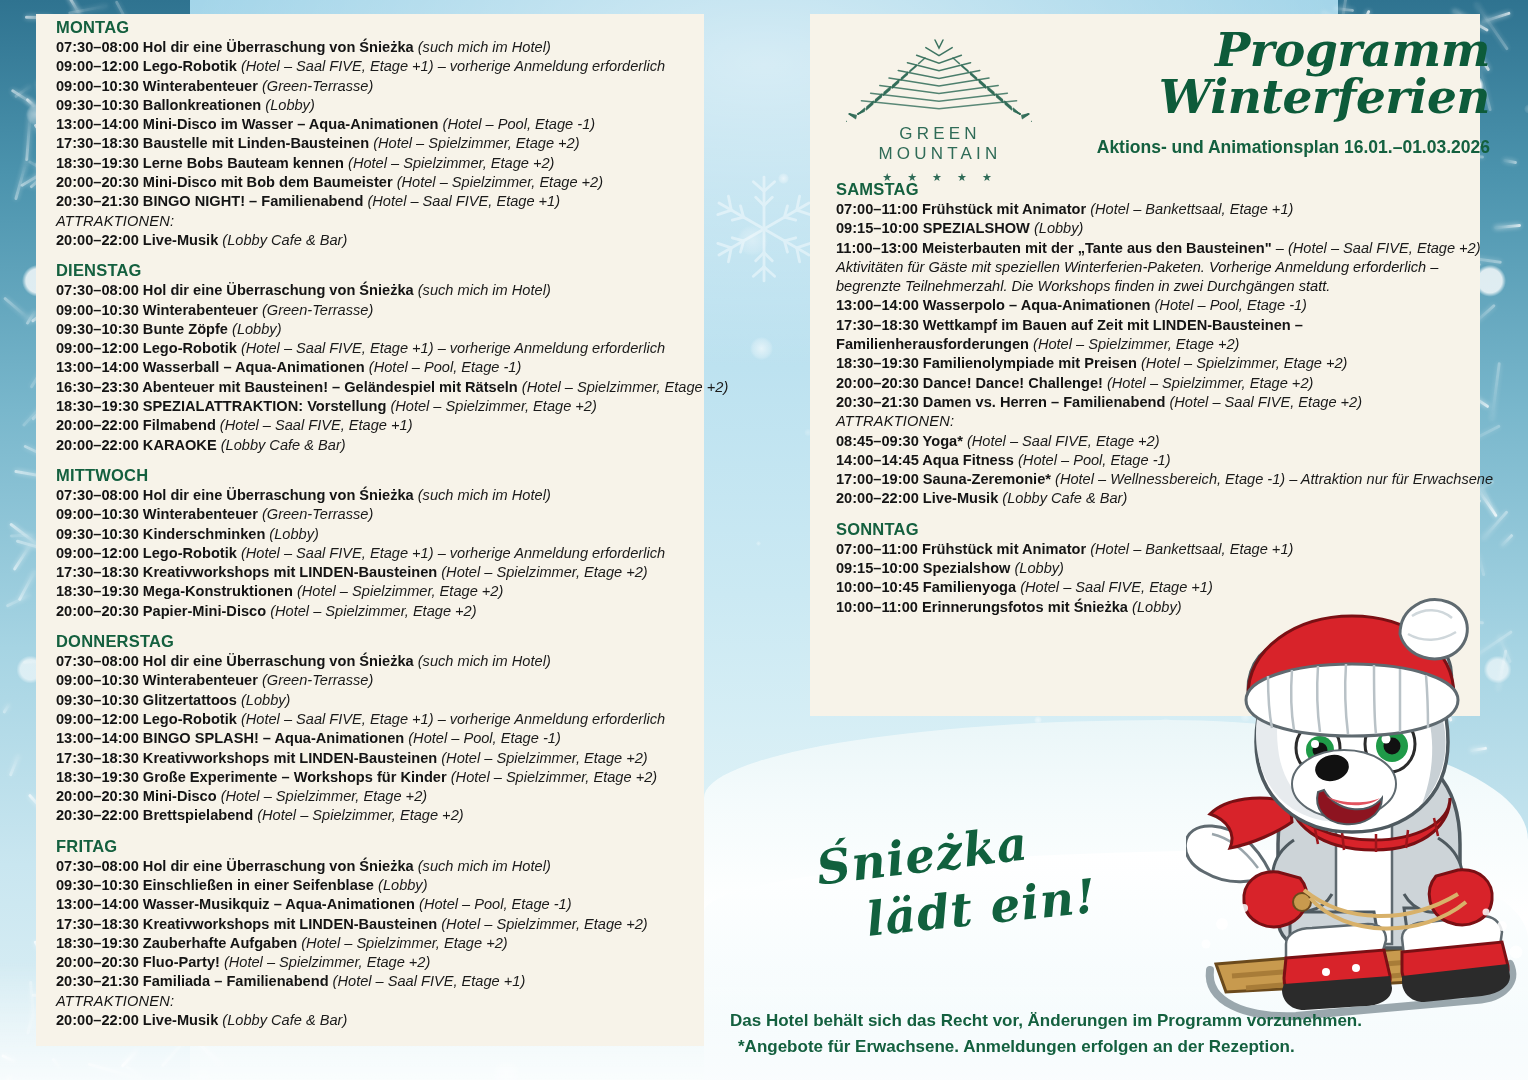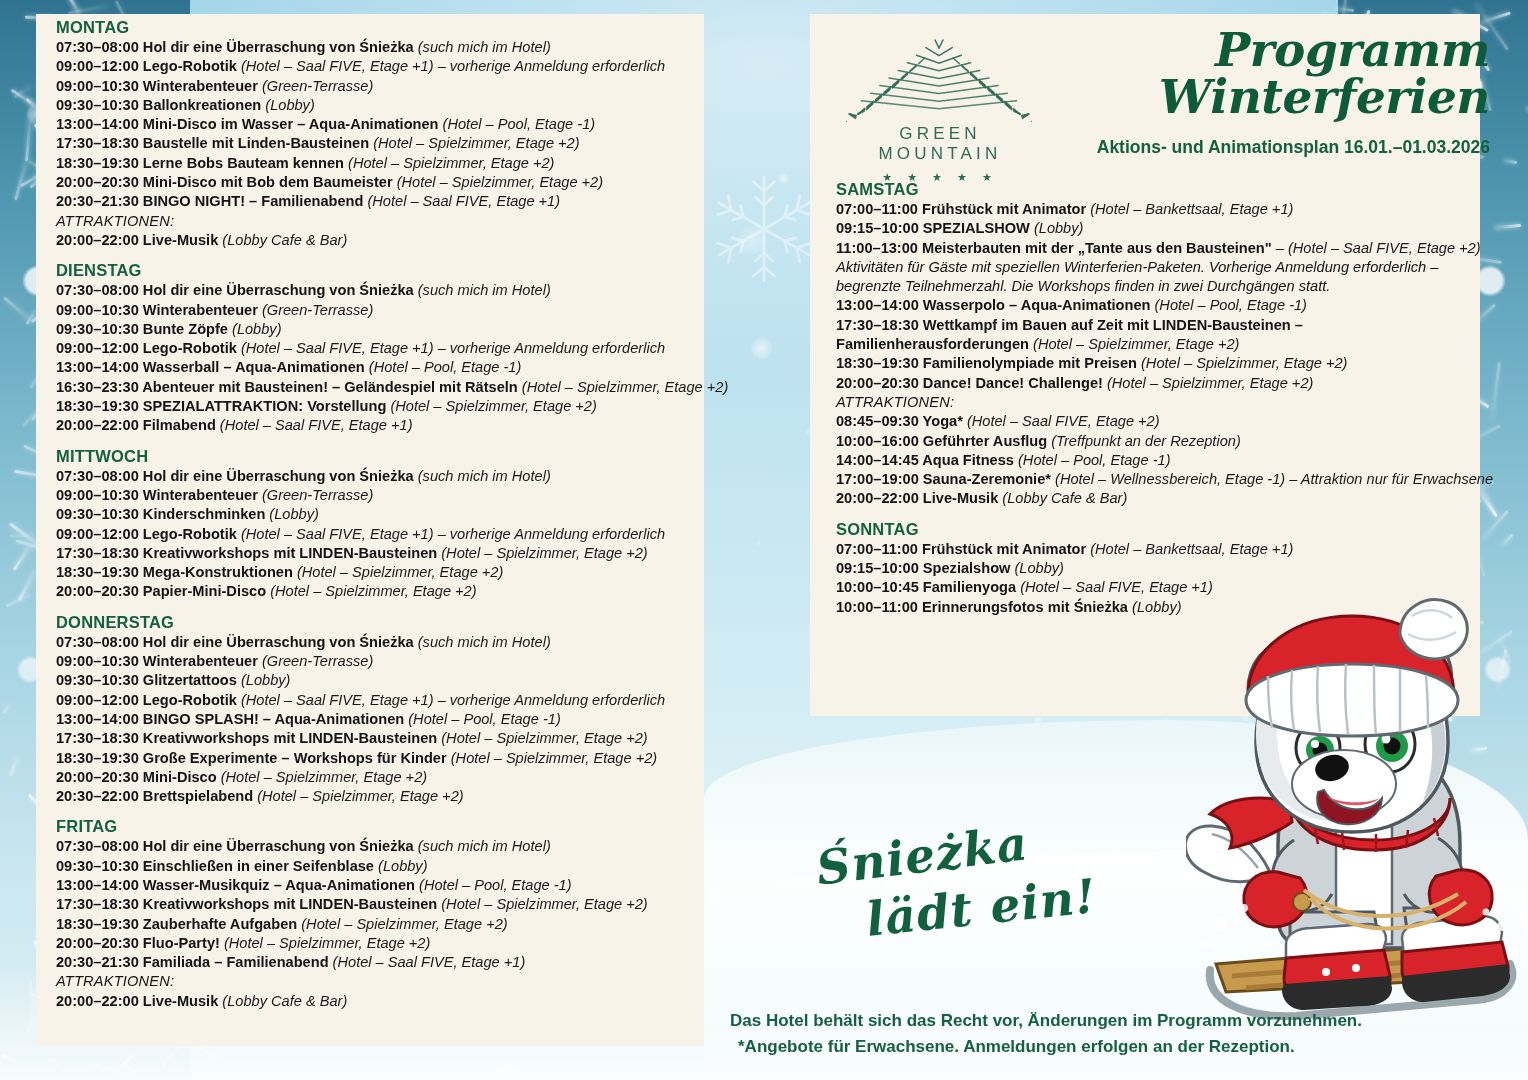--- a/index.html
+++ b/index.html
@@ -608,20 +608,21 @@
     <div class="day-block">
       <div class="day-title">DIENSTAG</div>
       <div class="entry"><span class="t">07:30–08:00</span><span class="n"> Hol dir eine Überraschung von Śnieżka</span><span class="p"> (such mich im Hotel)</span></div>
       <div class="entry"><span class="t">09:00–10:30</span><span class="n"> Winterabenteuer</span><span class="p"> (Green-Terrasse)</span></div>
       <div class="entry"><span class="t">09:30–10:30</span><span class="n"> Bunte Zöpfe</span><span class="p"> (Lobby)</span></div>
       <div class="entry"><span class="t">09:00–12:00</span><span class="n"> Lego-Robotik</span><span class="p"> (Hotel – Saal FIVE, Etage +1) – vorherige Anmeldung erforderlich</span></div>
       <div class="entry"><span class="t">13:00–14:00</span><span class="n"> Wasserball – Aqua-Animationen</span><span class="p"> (Hotel – Pool, Etage -1)</span></div>
       <div class="entry"><span class="t">16:30–23:30</span><span class="n"> Abenteuer mit Bausteinen! – Geländespiel mit Rätseln</span><span class="p"> (Hotel – Spielzimmer, Etage +2)</span></div>
       <div class="entry"><span class="t">18:30–19:30</span><span class="n"> SPEZIALATTRAKTION: Vorstellung</span><span class="p"> (Hotel – Spielzimmer, Etage +2)</span></div>
       <div class="entry"><span class="t">20:00–22:00</span><span class="n"> Filmabend</span><span class="p"> (Hotel – Saal FIVE, Etage +1)</span></div>
+      <div class="entry"><span class="t">20:00–22:00</span><span class="n"> KARAOKE</span><span class="p"> (Lobby Cafe &amp; Bar)</span></div>
     </div>
     <div class="day-block">
       <div class="day-title">MITTWOCH</div>
       <div class="entry"><span class="t">07:30–08:00</span><span class="n"> Hol dir eine Überraschung von Śnieżka</span><span class="p"> (such mich im Hotel)</span></div>
       <div class="entry"><span class="t">09:00–10:30</span><span class="n"> Winterabenteuer</span><span class="p"> (Green-Terrasse)</span></div>
       <div class="entry"><span class="t">09:30–10:30</span><span class="n"> Kinderschminken</span><span class="p"> (Lobby)</span></div>
       <div class="entry"><span class="t">09:00–12:00</span><span class="n"> Lego-Robotik</span><span class="p"> (Hotel – Saal FIVE, Etage +1) – vorherige Anmeldung erforderlich</span></div>
       <div class="entry"><span class="t">17:30–18:30</span><span class="n"> Kreativworkshops mit LINDEN-Bausteinen</span><span class="p"> (Hotel – Spielzimmer, Etage +2)</span></div>
       <div class="entry"><span class="t">18:30–19:30</span><span class="n"> Mega-Konstruktionen</span><span class="p"> (Hotel – Spielzimmer, Etage +2)</span></div>
       <div class="entry"><span class="t">20:00–20:30</span><span class="n"> Papier-Mini-Disco</span><span class="p"> (Hotel – Spielzimmer, Etage +2)</span></div>
@@ -752,23 +753,23 @@
     <div class="day-block">
       <div class="day-title">SAMSTAG</div>
       <div class="entry"><span class="t">07:00–11:00</span><span class="n"> Frühstück mit Animator</span><span class="p"> (Hotel – Bankettsaal, Etage +1)</span></div>
       <div class="entry"><span class="t">09:15–10:00</span><span class="n"> SPEZIALSHOW</span><span class="p"> (Lobby)</span></div>
       <div class="entry"><span class="t">11:00–13:00</span><span class="n"> Meisterbauten mit der „Tante aus den Bausteinen"</span><span class="p"> – (Hotel – Saal FIVE, Etage +2)</span></div>
       <div class="entry note">Aktivitäten für Gäste mit speziellen Winterferien-Paketen. Vorherige Anmeldung erforderlich – begrenzte Teilnehmerzahl. Die Workshops finden in zwei Durchgängen statt.</div>
       <div class="entry"><span class="t">13:00–14:00</span><span class="n"> Wasserpolo – Aqua-Animationen</span><span class="p"> (Hotel – Pool, Etage -1)</span></div>
       <div class="entry wrap"><span class="t">17:30–18:30</span><span class="n"> Wettkampf im Bauen auf Zeit mit LINDEN-Bausteinen – Familienherausforderungen</span><span class="p"> (Hotel – Spielzimmer, Etage +2)</span></div>
       <div class="entry"><span class="t">18:30–19:30</span><span class="n"> Familienolympiade mit Preisen</span><span class="p"> (Hotel – Spielzimmer, Etage +2)</span></div>
       <div class="entry"><span class="t">20:00–20:30</span><span class="n"> Dance! Dance! Challenge!</span><span class="p"> (Hotel – Spielzimmer, Etage +2)</span></div>
+      <div class="entry"><span class="t">20:30–21:30</span><span class="n"> Damen vs. Herren – Familienabend</span><span class="p"> (Hotel – Saal FIVE, Etage +2)</span></div>
       <div class="entry attr">ATTRAKTIONEN:</div>
       <div class="entry"><span class="t">08:45–09:30</span><span class="n"> Yoga*</span><span class="p"> (Hotel – Saal FIVE, Etage +2)</span></div>
-      <div class="entry"><span class="t">10:00–16:00</span><span class="n"> Geführter Ausflug</span><span class="p"> (Treffpunkt an der Rezeption)</span></div>
       <div class="entry"><span class="t">14:00–14:45</span><span class="n"> Aqua Fitness</span><span class="p"> (Hotel – Pool, Etage -1)</span></div>
       <div class="entry"><span class="t">17:00–19:00</span><span class="n"> Sauna-Zeremonie*</span><span class="p"> (Hotel – Wellnessbereich, Etage -1) – Attraktion nur für Erwachsene</span></div>
       <div class="entry"><span class="t">20:00–22:00</span><span class="n"> Live-Musik</span><span class="p"> (Lobby Cafe &amp; Bar)</span></div>
     </div>
     <div class="day-block">
       <div class="day-title">SONNTAG</div>
       <div class="entry"><span class="t">07:00–11:00</span><span class="n"> Frühstück mit Animator</span><span class="p"> (Hotel – Bankettsaal, Etage +1)</span></div>
       <div class="entry"><span class="t">09:15–10:00</span><span class="n"> Spezialshow</span><span class="p"> (Lobby)</span></div>
       <div class="entry"><span class="t">10:00–10:45</span><span class="n"> Familienyoga</span><span class="p"> (Hotel – Saal FIVE, Etage +1)</span></div>
       <div class="entry"><span class="t">10:00–11:00</span><span class="n"> Erinnerungsfotos mit Śnieżka</span><span class="p"> (Lobby)</span></div>

